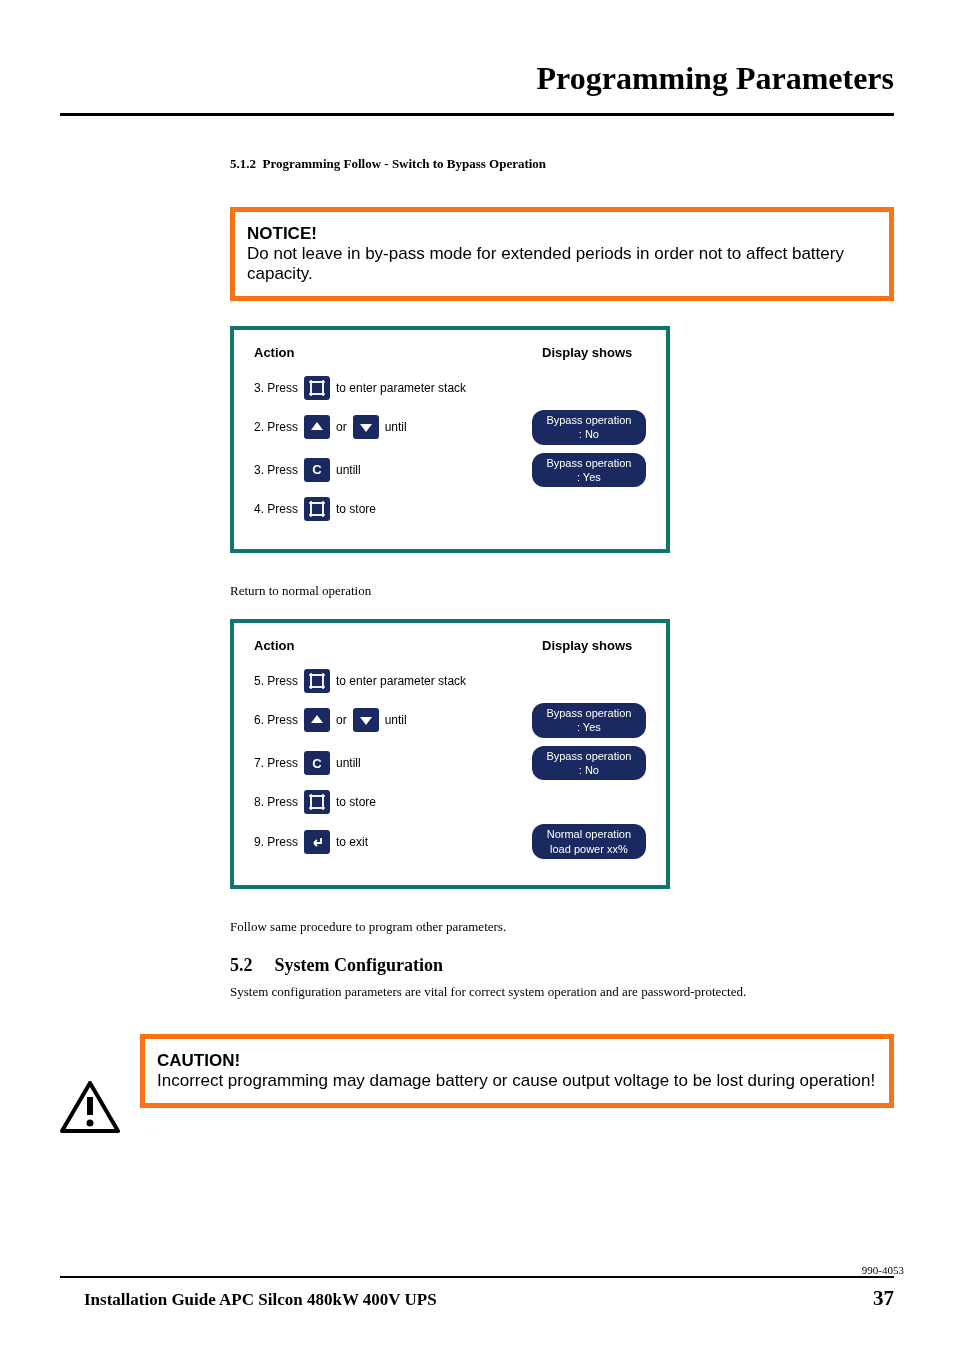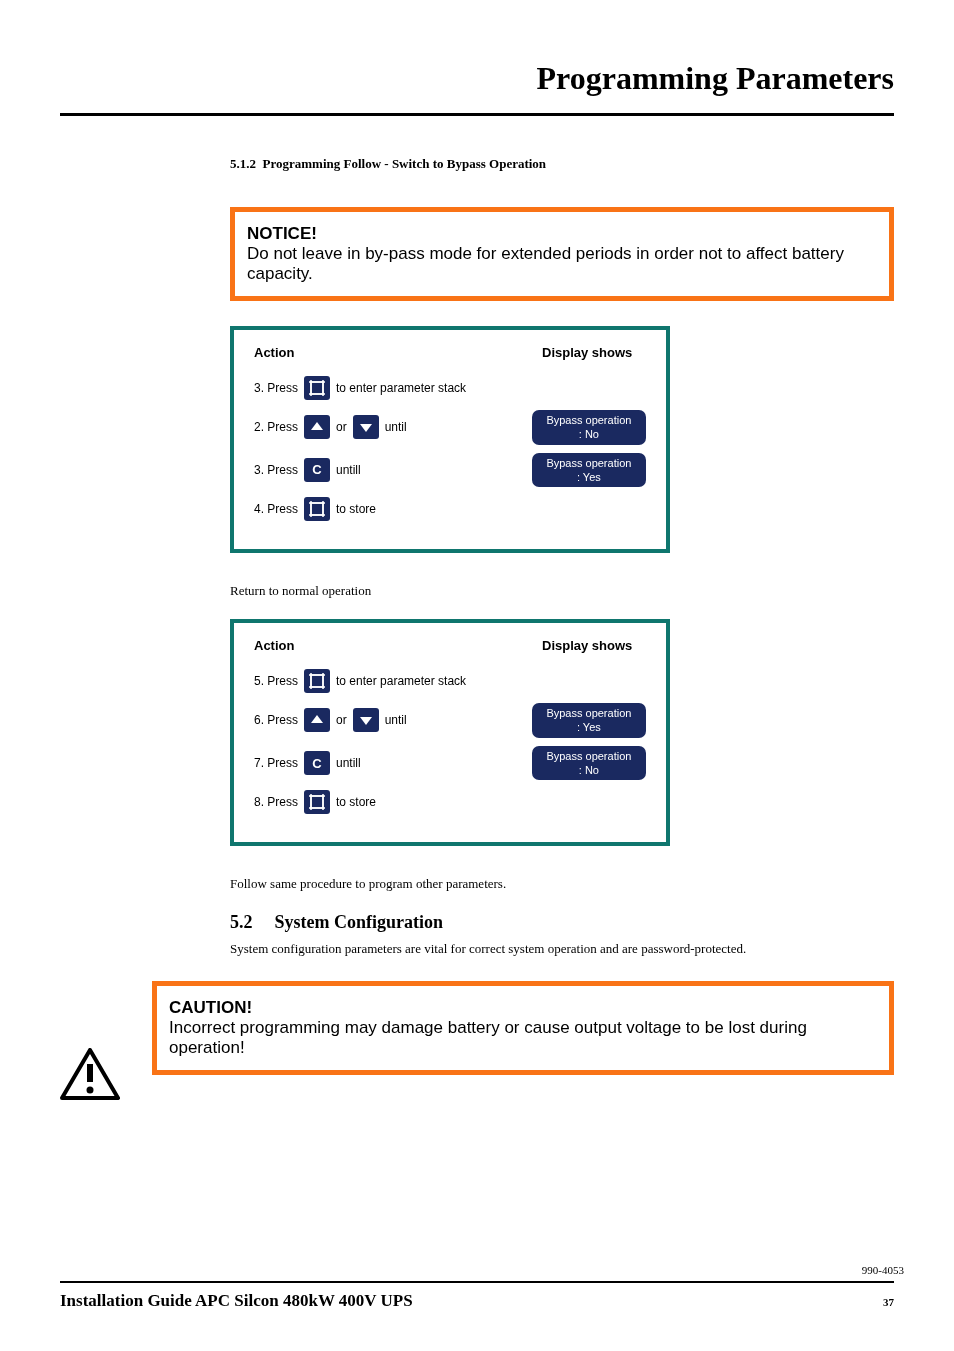--- a/index.html
+++ b/index.html
@@ -97,43 +97,43 @@
     .button-c {
       font-weight: bold;
       font-size: 13px;
       font-family: Arial, sans-serif;
     }
     .display-box {
       background: #1a2960;
       color: #fff;
       font-size: 11px;
       padding: 3px 8px;
-      border-radius: 7px;
+      border-radius: 12px;
       text-align: center;
       width: 115px;
       line-height: 1.3;
     }
     .body-text {
       font-size: 13px;
       margin-bottom: 20px;
     }
     .section-title {
       font-size: 18px;
       font-weight: bold;
       margin-bottom: 8px;
     }
     .section-num {
       display: inline-block;
       width: 40px;
     }
     .caution-wrapper {
       display: flex;
       align-items: flex-end;
-      gap: 32px;
-      margin-top: 24px;
+      gap: 20px;
+      margin-top: 34px;
     }
     .warning-icon {
       width: 60px;
       height: 52px;
       margin-left: -170px;
       margin-top: -4px;
       flex-shrink: 0;
     }
     .caution-box-wrap {
       flex: 1;
@@ -149,27 +149,28 @@
     .doc-number {
       position: absolute;
       right: 50px;
       bottom: 75px;
       font-size: 11px;
     }
     .footer-row {
       display: flex;
       justify-content: space-between;
       align-items: baseline;
+      margin-left: 24px;
     }
     .footer-title {
       font-size: 17px;
       font-weight: bold;
     }
     .page-num {
-      font-size: 11px;
+      font-size: 21px;
       font-weight: bold;
     }
   </style>
 </head>
 <body>
 
 <div class="chapter-title">Programming Parameters</div>
 
 <div class="content-area">
 
@@ -322,20 +323,35 @@
               <line x1="2" y1="0" x2="2" y2="16" stroke="#fff" stroke-width="1.5"></line>
               <line x1="14" y1="0" x2="14" y2="16" stroke="#fff" stroke-width="1.5"></line>
               <line x1="0" y1="2" x2="16" y2="2" stroke="#fff" stroke-width="1.5"></line>
               <line x1="0" y1="14" x2="16" y2="14" stroke="#fff" stroke-width="1.5"></line>
             </svg>
           </span>
         <span class="action-text">to store</span>
       </div>
     </div>
 
+    <div class="action-row">
+      <div class="action-left">
+        <span class="action-text">9. Press</span>
+        <span class="button-icon">
+            <svg viewBox="0 0 16 16">
+              <path d="M12 4 L12 9 L5 9 M5 9 L8 6 M5 9 L8 12" fill="none" stroke="#fff" stroke-width="1.8"></path>
+            </svg>
+          </span>
+        <span class="action-text">to exit</span>
+      </div>
+      <div class="display-box">
+        <div>Normal operation</div>
+        <div>load power   xx%</div>
+      </div>
+    </div>
   </div>
 
   <div class="body-text">Follow same procedure to program other parameters.</div>
 
   <div class="section-title">
     <span class="section-num">5.2</span>
     <span>System Configuration</span>
   </div>
 
   <div class="body-text">System configuration parameters are vital for correct system operation and are password-protected.</div>

